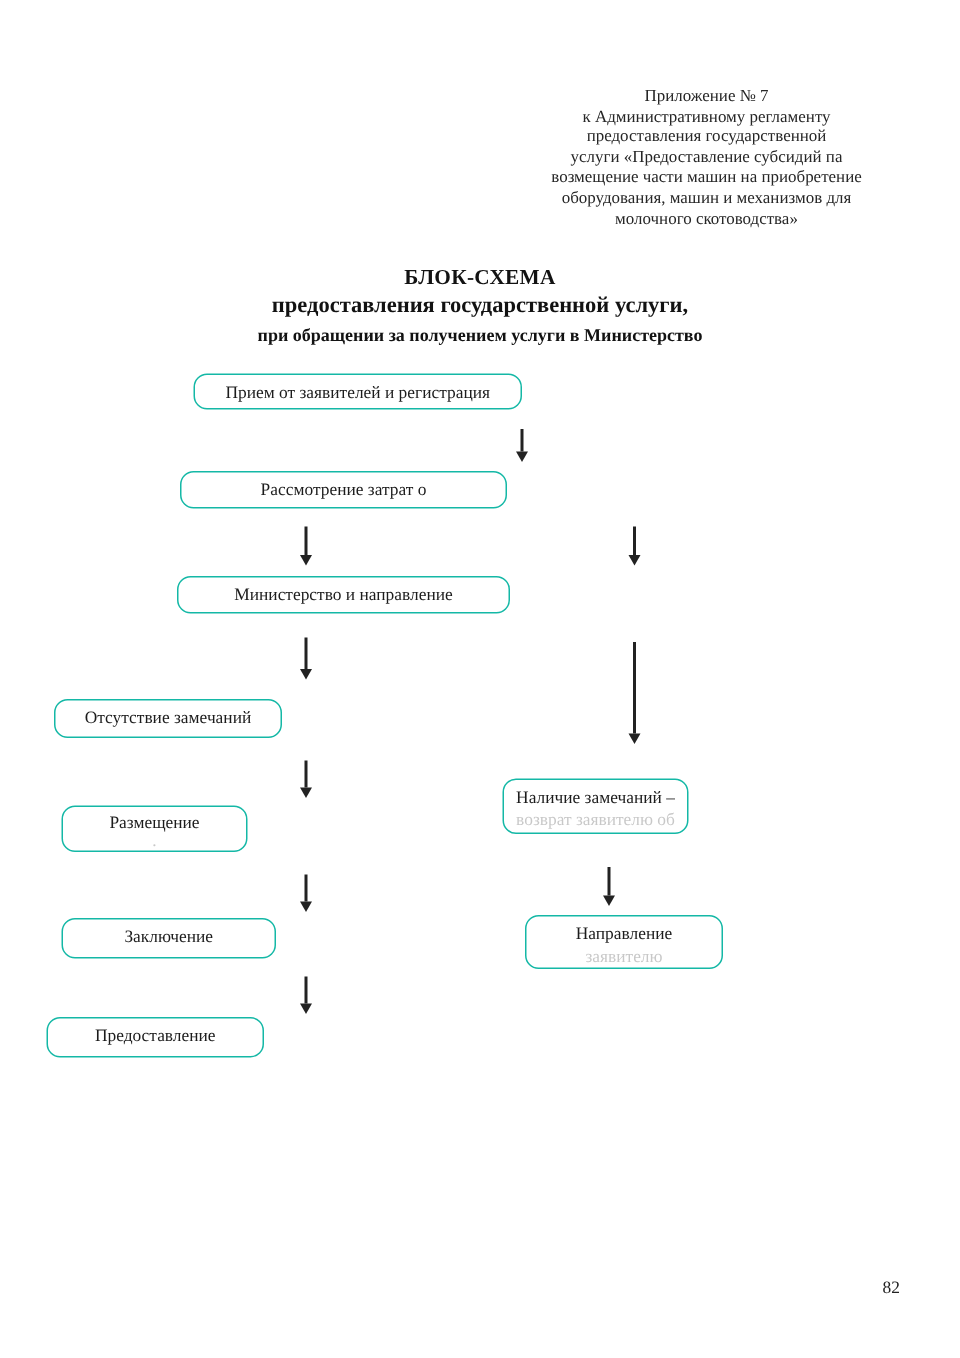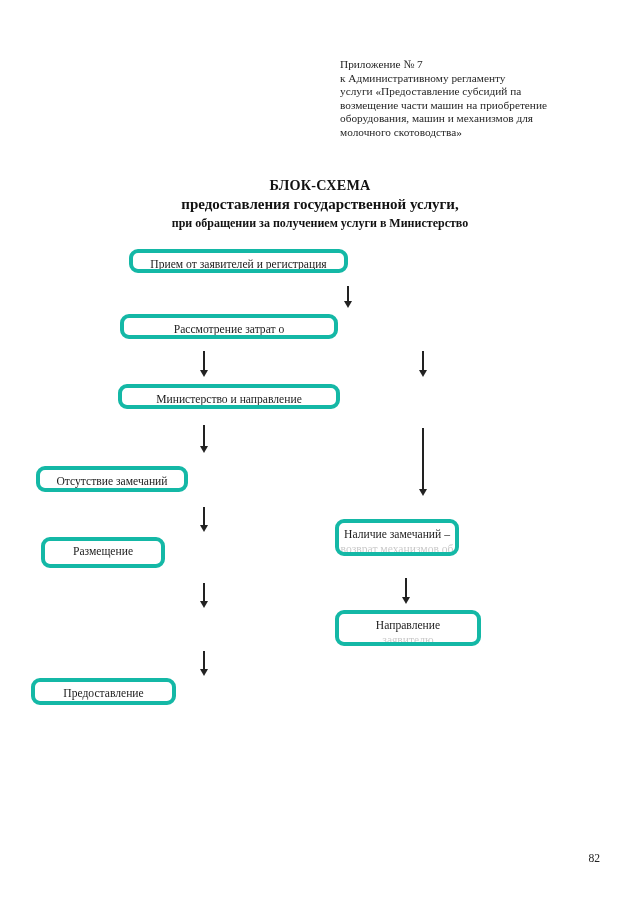--- a/index.html
+++ b/index.html
@@ -16,21 +16,21 @@
     color: #1a1a1a;
     -webkit-font-smoothing: antialiased;
   }
 
   
   #appendix-block {
     position: absolute;
     left: 340px;
     top: 58px;
     width: 262px;
-    text-align: left;
+    text-align: center;
     font-size: 11.3px;
     line-height: 13.6px;
     color: #262626;
   }
   #appendix-block .ln { display: block; white-space: pre-wrap; }
 
   
   #doc-title {
     position: absolute;
     left: 60px;
@@ -47,21 +47,21 @@
   
   #flowchart {
     position: absolute;
     left: 0; top: 0;
     width: 640px; height: 905px;
   }
 
   .node {
     position: absolute;
     box-sizing: border-box;
-    border: 4px solid #14b8a6;
+    border: 1px solid #14b8a6;
     border-radius: 9px;
     background: #ffffff;
     font-size: 11.6px;
     line-height: 15px;
     color: #1c1c1c;
     text-align: left;
     overflow: hidden;
     display: flex;
     flex-direction: column;
     align-items: center;
@@ -82,21 +82,21 @@
 
   
   #node-priem      { left:129px; top:249px; width:219px; height:24px; }
   #node-rassm      { left:120px; top:314px; width:218px; height:25px; }
   #node-formir     { left:118px; top:384px; width:222px; height:25px; }
   #node-otsut      { left: 36px; top:466px; width:152px; height:26px; }
   #node-razmesh    { left: 41px; top:537px; width:124px; height:31px; padding-top:3px; }
   #node-zaklyuch   { left: 41px; top:612px; width:143px; height:27px; }
   #node-predost    { left: 31px; top:678px; width:145px; height:27px; }
   #node-nalichie   { left:335px; top:519px; width:124px; height:37px; padding-top:4px; }
-  #node-napravl    { left:335px; top:610px; width:146px; height:36px; padding-top:4px; }
+  #node-napravl    { left:350px; top:610px; width:132px; height:36px; padding-top:4px; }
 
   
   .arrow { position: absolute; }
   .arrow .shaft {
     position: absolute;
     left: 50%;
     top: 0;
     width: 1.6px;
     margin-left: -0.8px;
     background: #222;
@@ -143,20 +143,21 @@
     font-size: 11.6px;
     color: #222;
   }
 </style>
 </head>
 <body>
 
 <div id="appendix-block">
   <span class="ln">Приложение № 7</span>
   <span class="ln">к Административному регламенту</span>
+  <span class="ln">предоставления государственной</span>
   <span class="ln">услуги «Предоставление субсидий па</span>
   <span class="ln">возмещение части машин на приобретение</span>
   <span class="ln">оборудования, машин и механизмов для</span>
   <span class="ln">молочного скотоводства»</span>
 </div>
 
 <div id="doc-title">
   <span class="t1">БЛОК-СХЕМА</span>
   <span class="t2">предоставления государственной услуги,</span>
   <span class="t3">при обращении за получением услуги в Министерство</span>
@@ -210,33 +211,36 @@
     <span class="head"></span>
   </div>
 
   <div class="node" id="node-razmesh">
     <span class="l1">Размещение</span>
     <span class="l2">·</span>
   </div>
 
   <div class="node" id="node-nalichie">
     <span class="l1">Наличие замечаний –</span>
-    <span class="l2">возврат механизмов об</span>
+    <span class="l2">возврат заявителю об</span>
   </div>
 
   <div class="arrow" id="arrow-a6">
     <span class="shaft"></span>
     <span class="head"></span>
   </div>
 
   <div class="arrow" id="arrow-a8">
     <span class="shaft"></span>
     <span class="head"></span>
   </div>
 
+  <div class="node" id="node-zaklyuch">
+    <span class="l1">Заключение</span>
+  </div>
 
   <div class="node" id="node-napravl">
     <span class="l1">Направление</span>
     <span class="l2">заявителю</span>
   </div>
 
   <div class="arrow" id="arrow-a7">
     <span class="shaft"></span>
     <span class="head"></span>
   </div>

